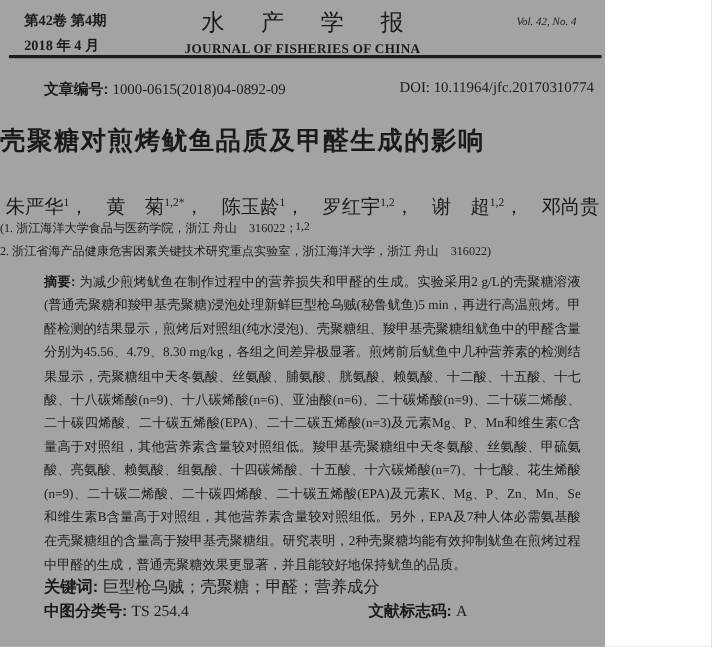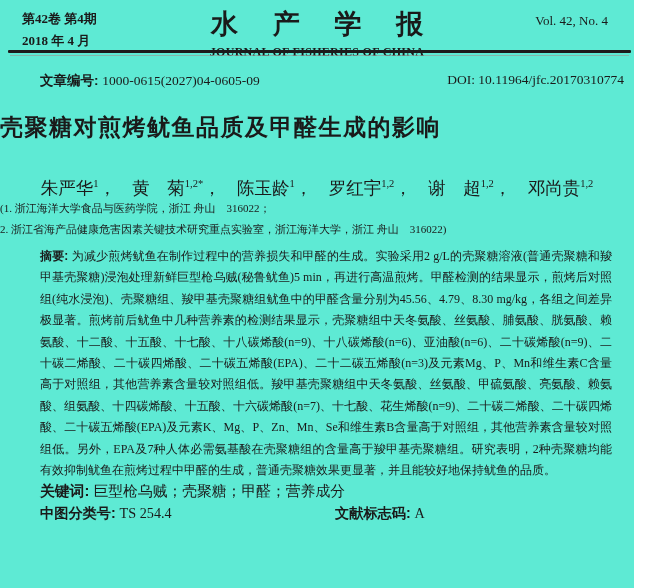--- a/index.html
+++ b/index.html
@@ -1,25 +1,25 @@
 <!DOCTYPE html>
 <html><head>
 <meta charset="utf-8">
 <style>
   html,body { margin:0; padding:0; }
   .page {
-    position:relative; width:634px; height:588px; overflow:hidden;
-    background:#5eead4; color:#1a1a1a;
+    position:relative; width:550px; height:588px; overflow:hidden;
+    background:#a3a3a3; color:#1a1a1a;
     font-family:"Liberation Serif","DejaVu Serif",serif;
   }
   
   .hdr-left  { position:absolute; left:22px; top:8px;  font-size:13px; line-height:22px; font-weight:600; }
-  .hdr-right { position:absolute; right:26px; top:10px; font-size:13px; line-height:22px; text-align:right; }
+  .hdr-right { position:absolute; right:26px; top:10px; font-size:10px; line-height:22px; text-align:right;font-style:italic; }
   .hdr-center{ position:absolute; left:0; right:0; top:6px; text-align:center; }
-  .journal-cn{ display:inline-block; font-size:27px; font-weight:700; letter-spacing:14px; padding-left:14px; }
+  .journal-cn{ display:inline-block; font-size:21px; font-weight:400; letter-spacing:14px; padding-left:14px; }
   .journal-en{ font-size:12px; font-weight:bold; letter-spacing:0.3px; margin-top:3px; }
   .rule      { position:absolute; top:50px; left:8px; right:3px; height:3px; background:#1c1c1c; border-radius:1px; }
   .rule-echo { position:absolute; top:55px; left:10px; right:5px; height:1px; background:#9a9a95; opacity:.65; }
   
   .meta { position:absolute; top:72px; left:40px; right:10px; font-size:13.5px; display:flex; justify-content:space-between; }
   .hei  { font-family:"Liberation Sans","DejaVu Sans",sans-serif; font-weight:bold; }
   
   .title {
     position:absolute; top:112px; left:0; right:0; text-align:left;
     font-size:23px; font-weight:bold; letter-spacing:1.5px;
@@ -54,21 +54,21 @@
 
   <div class="hdr-right">
     <div>Vol. 42, No. 4</div>
   </div>
 
   <div class="rule"></div>
   <div class="rule-echo"></div>
 
   <div class="meta">
     <div>
-      <span class="hei">文章编号: </span><span>1000-0615(2027)04-0605-09</span>
+      <span class="hei">文章编号: </span><span>1000-0615(2018)04-0892-09</span>
     </div>
     <div>DOI: 10.11964/jfc.20170310774</div>
   </div>
 
   <div class="title">壳聚糖对煎烤鱿鱼品质及甲醛生成的影响</div>
 
   <div class="authors">
     <span class="author"><span>朱严华</span><sup>1</sup><span>，</span></span>
     <span class="author"><span>黄　菊</span><sup>1,2*</sup><span>，</span></span>
     <span class="author"><span>陈玉龄</span><sup>1</sup><span>，</span></span>

